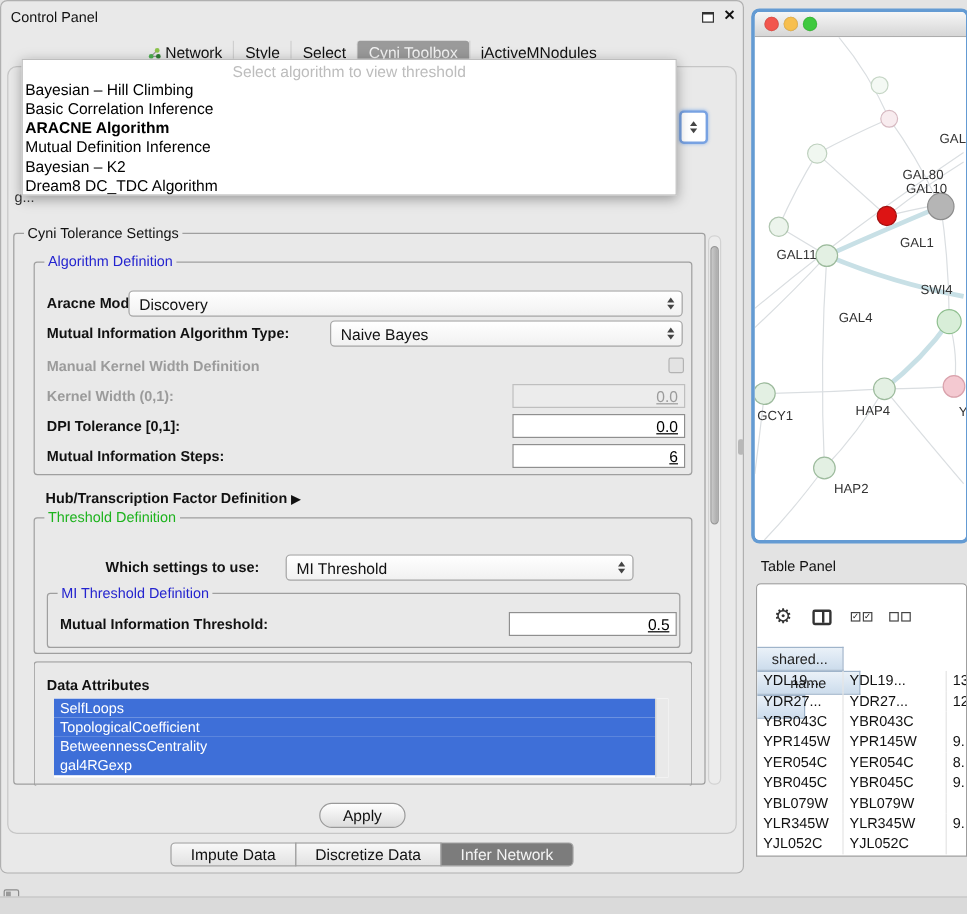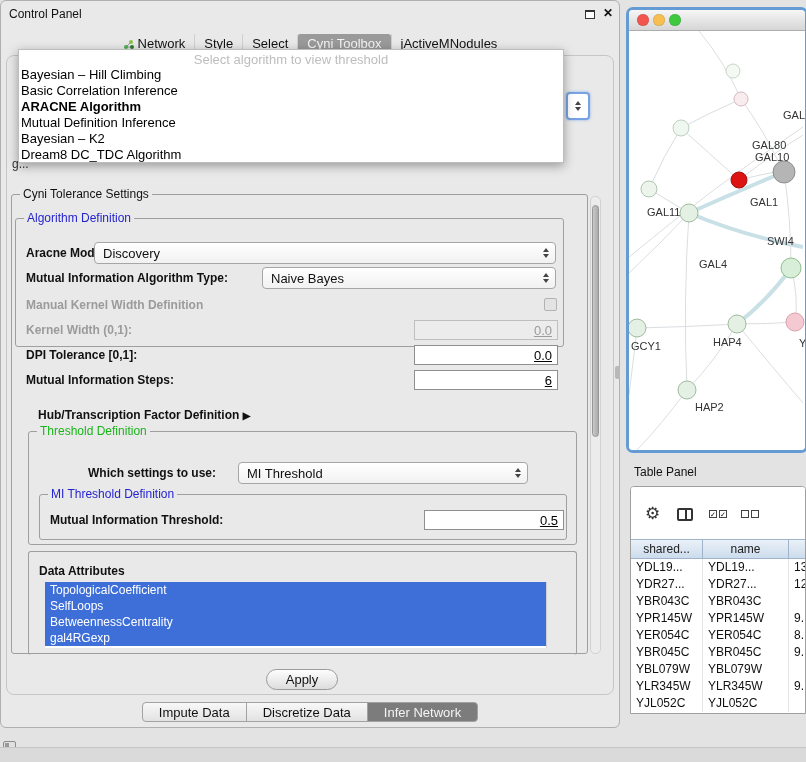--- a/index.html
+++ b/index.html
@@ -80,21 +80,21 @@
   
   .table-label { position:absolute; left:634px; top:465px; font-size:12px; color:#111; }
   .tbl-win { position:absolute; left:630px; top:486px; width:176px; height:228px; background:#fff; border:1px solid #9f9f9f; border-radius:4px 4px 0 0; overflow:hidden; }
   .tbl-toolbar { position:absolute; left:0; top:0; right:0; height:52px; background:#fff; }
   .gear { position:absolute; left:14px; top:18px; font-size:17px; color:#333; line-height:17px; }
   .cols-icon { position:absolute; left:46px; top:21px; width:16px; height:13px; border:2px solid #333; border-radius:2px; }
   .cols-icon::after { content:""; position:absolute; left:50%; top:0; bottom:0; width:2px; background:#333; }
   .cb-pair { position:absolute; top:23px; display:flex; gap:2px; }
   .cb-pair.checked { left:78px; } .cb-pair.unchecked { left:110px; }
   .mini-cb { width:8px; height:8px; border:1px solid #444; background:#fff; font-size:7px; line-height:7px; text-align:center; color:#111; }
-  .tbl-header { position:absolute; left:0; top:52px; right:0; height:20px; display:flex; }
+  .tbl-header { position:absolute; left:0; top:52px; right:0; height:20px; display:flex;flex-direction:column; }
   .th { height:20px; line-height:19px; text-align:center; font-size:12px; color:#222; background:linear-gradient(#eaf1f8,#ccdcec); border-right:1px solid #9fb4ca; border-top:1px solid #9fb4ca; border-bottom:1px solid #9fb4ca; flex:none; overflow:hidden; }
   .tbl-body { position:absolute; left:0; top:72px; right:0; bottom:0; overflow:hidden; }
   .tr { display:flex; height:17px; line-height:17px; }
   .td { font-size:12px; color:#111; padding-left:5px; border-right:1px solid #e4e4e4; flex:none; overflow:hidden; white-space:nowrap; }
 
   .mini-dock { position:absolute; left:3px; top:741px; width:13px; height:13px; border:1px solid #8c8c8c; background:#e0e0e0; border-radius:2px; }
   .mini-dock::after { content:""; position:absolute; left:1px; top:1px; width:4px; height:9px; background:#9a9a9a; }
   .footer-strip { position:absolute; left:0; top:747px; width:806px; height:15px; background:#dadada; border-top:1px solid #c6c6c6; }
   .grip { position:absolute; left:615px; top:366px; width:5px; height:13px; background:#b8b8b8; border-radius:2px; }
 </style>
@@ -153,21 +153,21 @@
           <div class="dd-item bold">ARACNE Algorithm</div>
           <div class="dd-item">Mutual Definition Inference</div>
           <div class="dd-item">Bayesian – K2</div>
           <div class="dd-item">Dream8 DC_TDC Algorithm</div>
         </div>
     </div>
 
     <div class="group" style="left:10px; top:193px; width:577px; height:460px;">
       <span class="legend">Cyni Tolerance Settings</span>
 
-      <div class="group" style="left:3px; top:23px; width:549px; height:129px;">
+      <div class="group" style="left:16px; top:23px; width:549px; height:178px;">
         <span class="legend blue">Algorithm Definition</span>
 
         <span class="flabel" style="left:10px; top:27px;">Aracne Mode:</span>
         <div class="combo" style="left:78px; top:23px; width:462px;">
           <span class="combo-text">Discovery</span>
           <span class="combo-arrows">
               <i class="arr-up"></i>
               <i class="arr-dn"></i>
             </span>
         </div>
@@ -215,22 +215,22 @@
           <span class="legend blue">MI Threshold Definition</span>
           <span class="flabel" style="left:10px; top:18px;">Mutual Information Threshold:</span>
           <input class="tfield" style="left: 384px; top: 15px; width: 140px;" readonly="" value="0.5">
         </div>
       </div>
 
       <div class="group" style="left:16px; top:356px; width:549px; height:104px; border-bottom:none;">
         <span class="flabel" style="left:10px; top:12px;">Data Attributes</span>
         <div class="attr-list" style="left:16px; top:30px; width:512px; height:66px;">
           <div style="margin-right:11px;">
+              <div class="attr-row" style="background: rgb(62, 111, 216);">SelfLoops</div>
               <div class="attr-row" style="background: rgb(62, 111, 216);">TopologicalCoefficient</div>
-              <div class="attr-row" style="background: rgb(62, 111, 216);">SelfLoops</div>
               <div class="attr-row" style="background: rgb(62, 111, 216);">BetweennessCentrality</div>
               <div class="attr-row" style="background: rgb(62, 111, 216);">gal4RGexp</div>
             </div>
           <div class="attr-scroll"></div>
         </div>
       </div>
     </div>
 
     <div class="v-scroll">
       <div class="v-thumb"></div>

